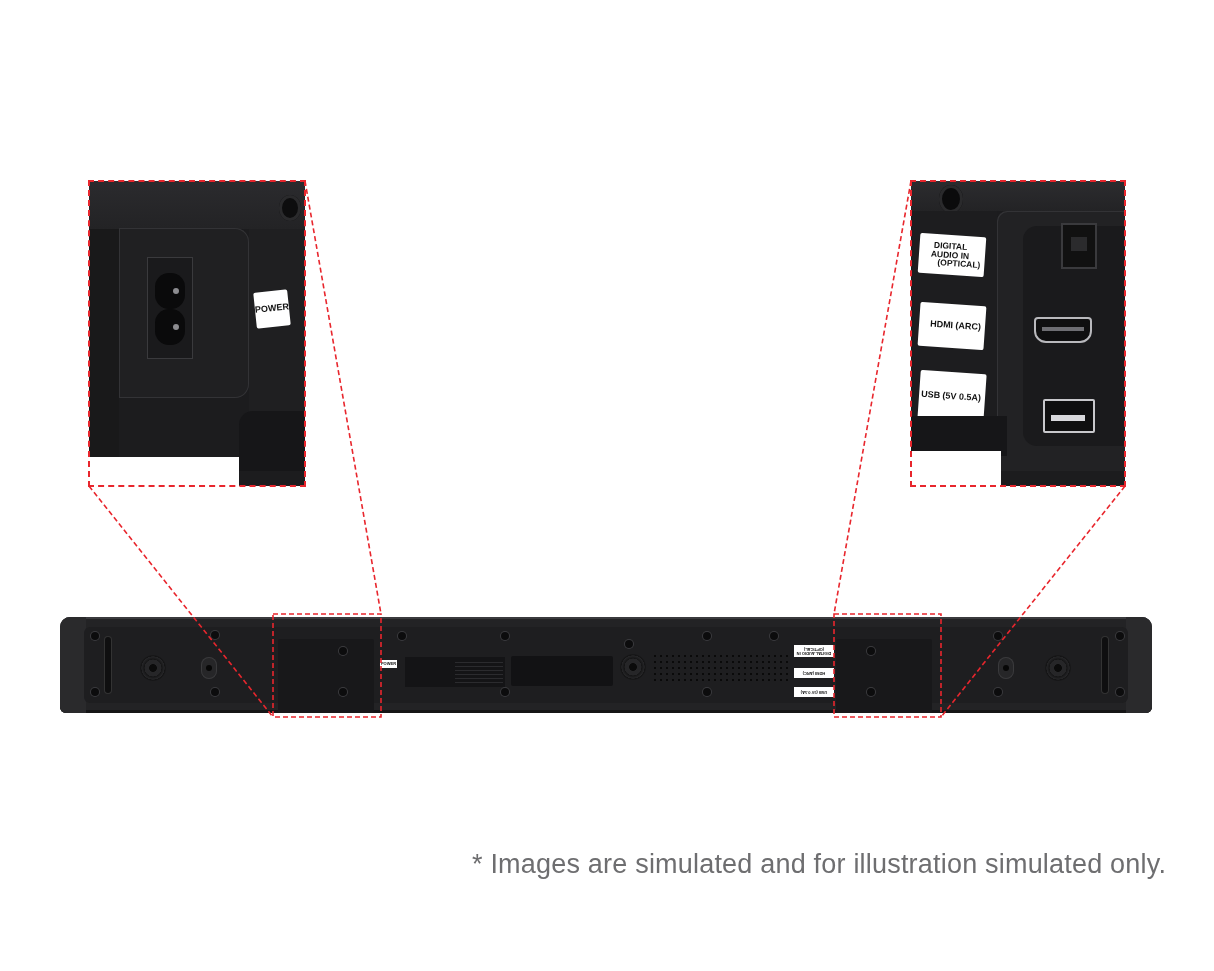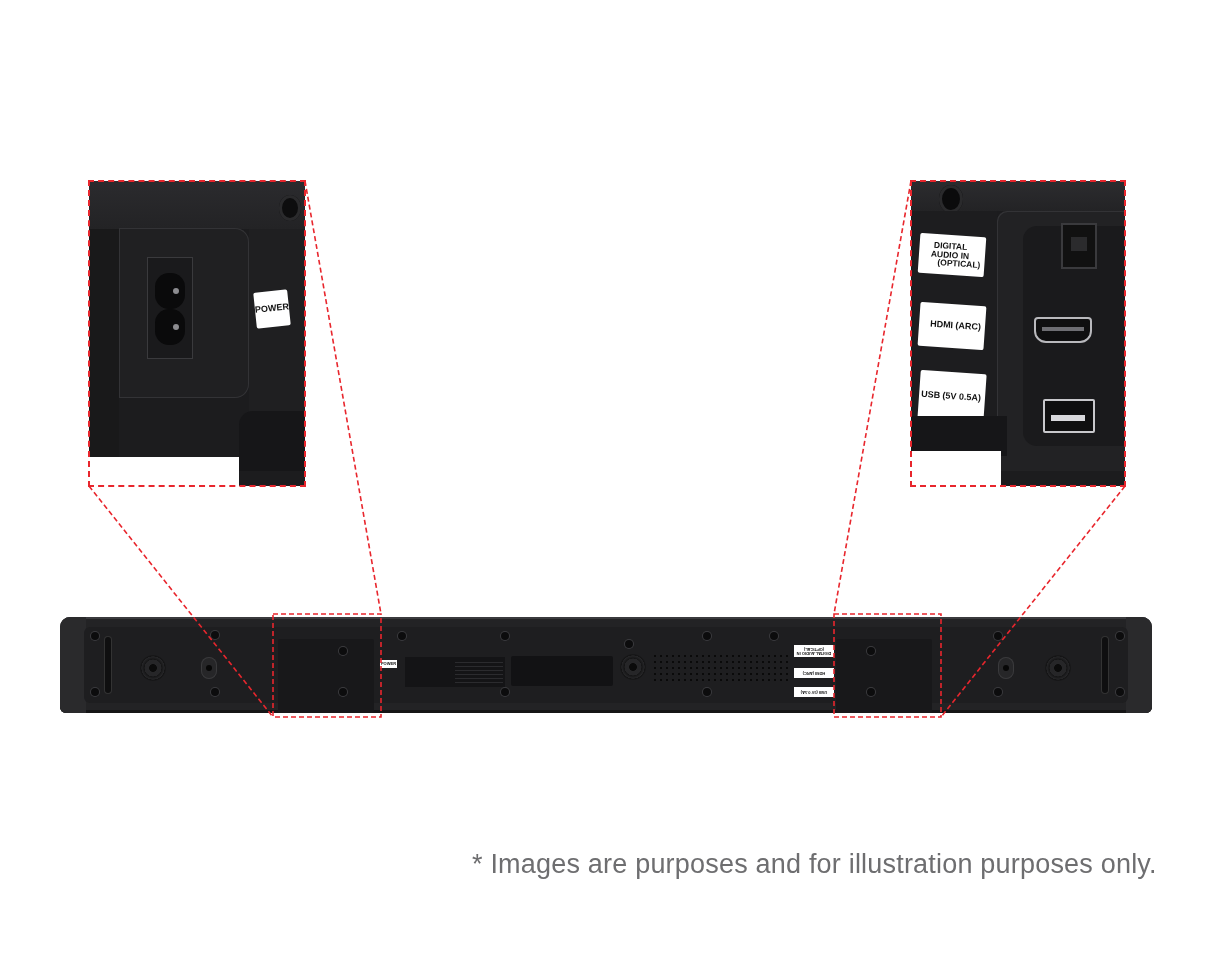--- a/index.html
+++ b/index.html
@@ -153,13 +153,13 @@
   <g fill="none" stroke="#e8262d" stroke-width="1.6" stroke-dasharray="5 3">
     <rect x="273" y="614" width="108" height="103"></rect>
     <rect x="834" y="614" width="107" height="103"></rect>
     <line x1="89" y1="486" x2="273" y2="717"></line>
     <line x1="305" y1="181" x2="381" y2="614"></line>
     <line x1="911" y1="181" x2="834" y2="614"></line>
     <line x1="1125" y1="486" x2="941" y2="717"></line>
   </g>
 </svg>
 
-<div class="disclaimer">* Images are purposes and for illustration purposes only.</div>
+<div class="disclaimer">* Images are simulated and for illustration simulated only.</div>
 
 </body></html>

